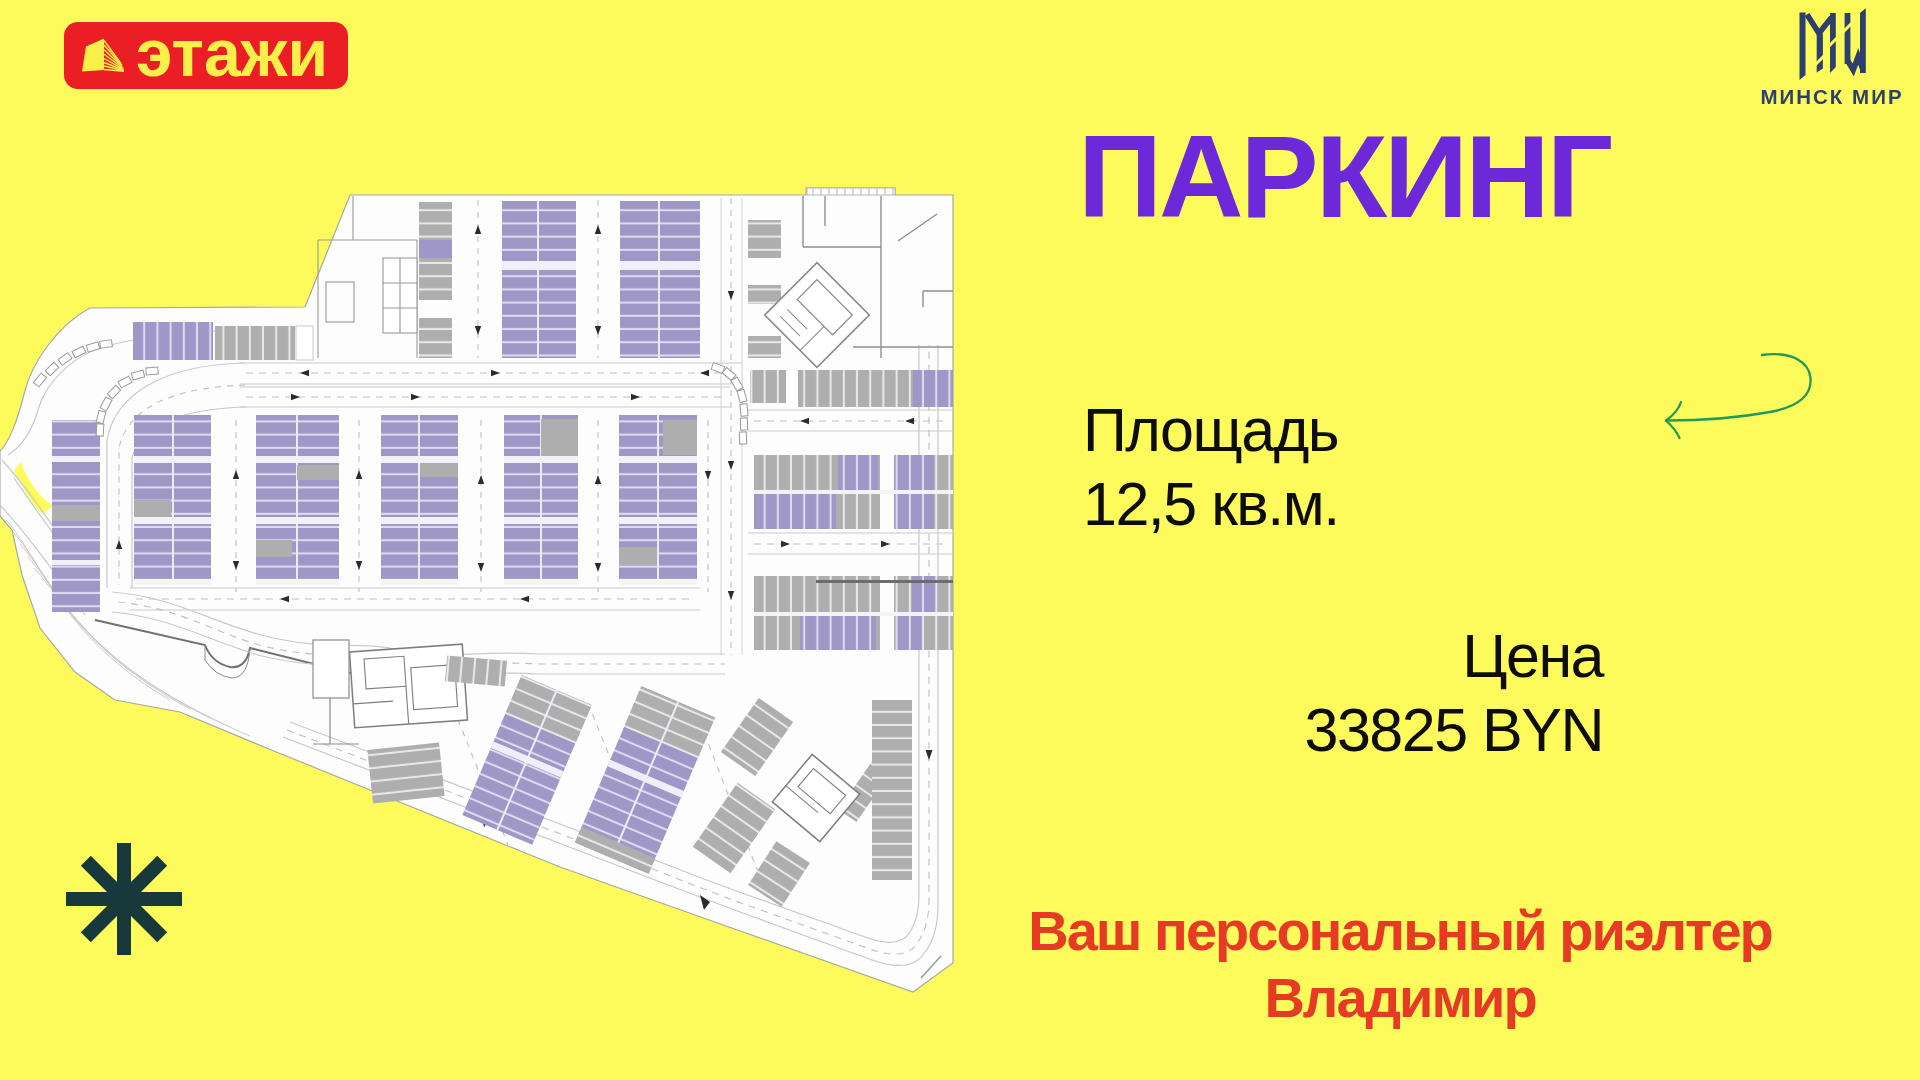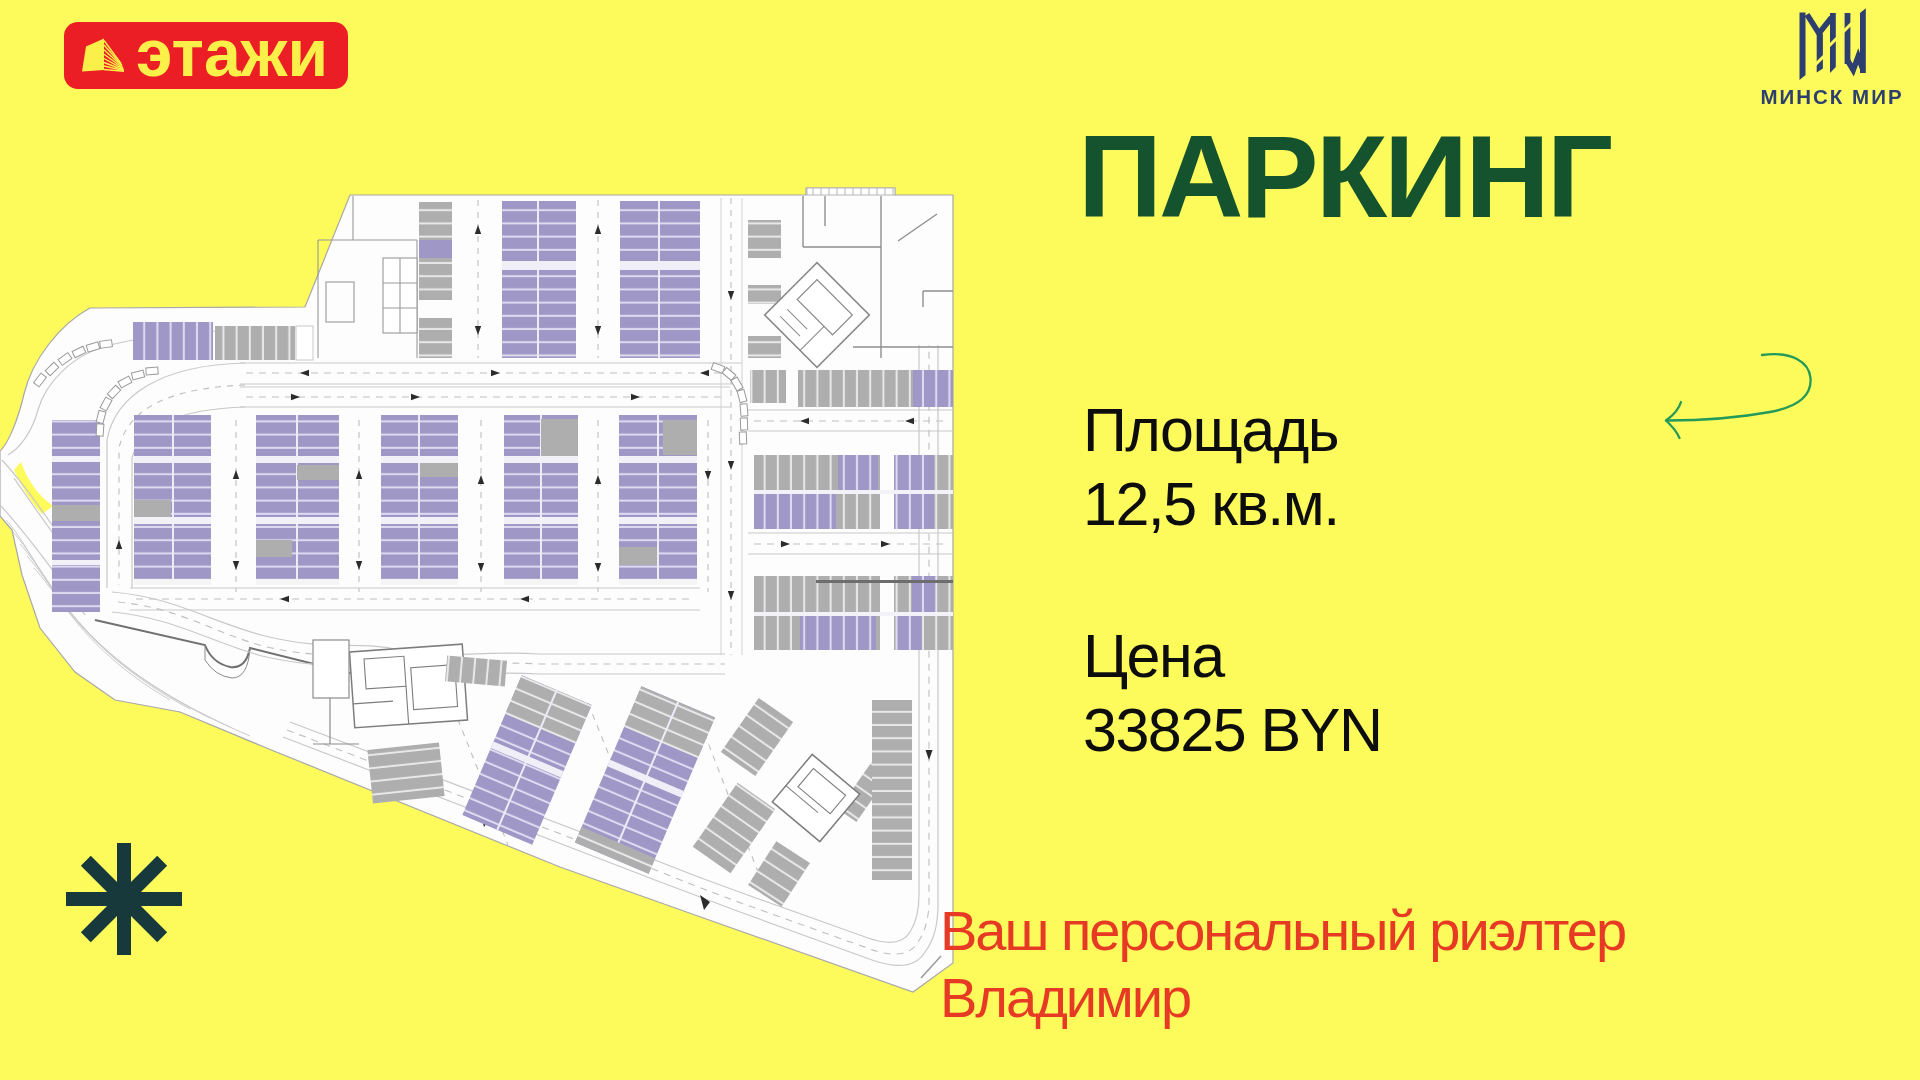--- a/index.html
+++ b/index.html
@@ -450,33 +450,33 @@
 <path d="M1847.3,60 L1853.2,70 L1858.2,56.5 L1862.9,69.5"></path>
 </g>
 <g stroke="#fdfb5c" stroke-width="3" fill="none">
 <line x1="1812.5" y1="67.5" x2="1827" y2="53"></line>
 <line x1="1826.5" y1="48.5" x2="1840" y2="35"></line>
 <line x1="1840.5" y1="34.5" x2="1854" y2="21"></line>
 </g>
 <text x="1832" y="104" font-size="20.5" font-weight="bold" fill="#2d3f6e" letter-spacing="2" text-anchor="middle">МИНСК МИР</text>
 </svg>
 
-<div class="abs" style="left:984px;top:118px;width:720px;text-align:center;font-size:117px;font-weight:bold;color:#14532d;line-height:1;letter-spacing:-3px;">ПАРКИНГ</div>
+<div class="abs" style="left:984px;top:118px;width:720px;text-align:center;font-size:117px;font-weight:bold;color:#6d28d9;line-height:1;letter-spacing:-3px;">ПАРКИНГ</div>
 
 <div class="abs" style="left:1083px;top:393px;width:520px;text-align:left;font-size:61px;color:#0d0d0d;line-height:1.22;letter-spacing:-1.5px;">Площадь<br>12,5 кв.м.</div>
 
-<div class="abs" style="left:1083px;top:619px;width:520px;text-align:left;font-size:61px;color:#0d0d0d;line-height:1.22;letter-spacing:-1.5px;">Цена<br>33825 BYN</div>
+<div class="abs" style="left:1083px;top:619px;width:520px;text-align:right;font-size:61px;color:#0d0d0d;line-height:1.22;letter-spacing:-1.5px;">Цена<br>33825 BYN</div>
 
 <svg class="abs" style="left:1600px;top:320px;width:320px;height:140px" viewBox="1600 320 320 140">
 <path d="M1762,355 C1792,351 1809,362 1810.5,378 C1812,396 1797,407 1770,412 C1737,418 1700,420.5 1667,420.5" fill="none" stroke="#23995a" stroke-width="2.3" stroke-linecap="round"></path>
 <path d="M1666,420.5 C1675,414 1679,409 1681,402" fill="none" stroke="#23995a" stroke-width="2.3" stroke-linecap="round"></path>
 <path d="M1666,420.5 C1673,427 1677,432 1679.5,438" fill="none" stroke="#23995a" stroke-width="2.3" stroke-linecap="round"></path>
 </svg>
 
-<div class="abs" style="left:940px;top:898px;width:920px;text-align:left;font-size:56px;font-weight:normal;color:#e73a25;line-height:1.196;letter-spacing:-2px;">Ваш персональный риэлтер<br>Владимир</div>
+<div class="abs" style="left:940px;top:898px;width:920px;text-align:center;font-size:56px;font-weight:bold;color:#e73a25;line-height:1.196;letter-spacing:-2px;">Ваш персональный риэлтер<br>Владимир</div>
 
 <svg class="abs" style="left:54px;top:829px;width:140px;height:140px" viewBox="0 0 140 140">
 <g fill="#17393b" transform="translate(70,70)">
 <rect x="-58" y="-7" width="116" height="14"></rect>
 <rect x="-7" y="-56" width="14" height="112"></rect>
 <g transform="rotate(45)">
         <rect x="-54" y="-7" width="108" height="14"></rect>
         <rect x="-7" y="-54" width="14" height="108"></rect>
       </g>
 </g>

